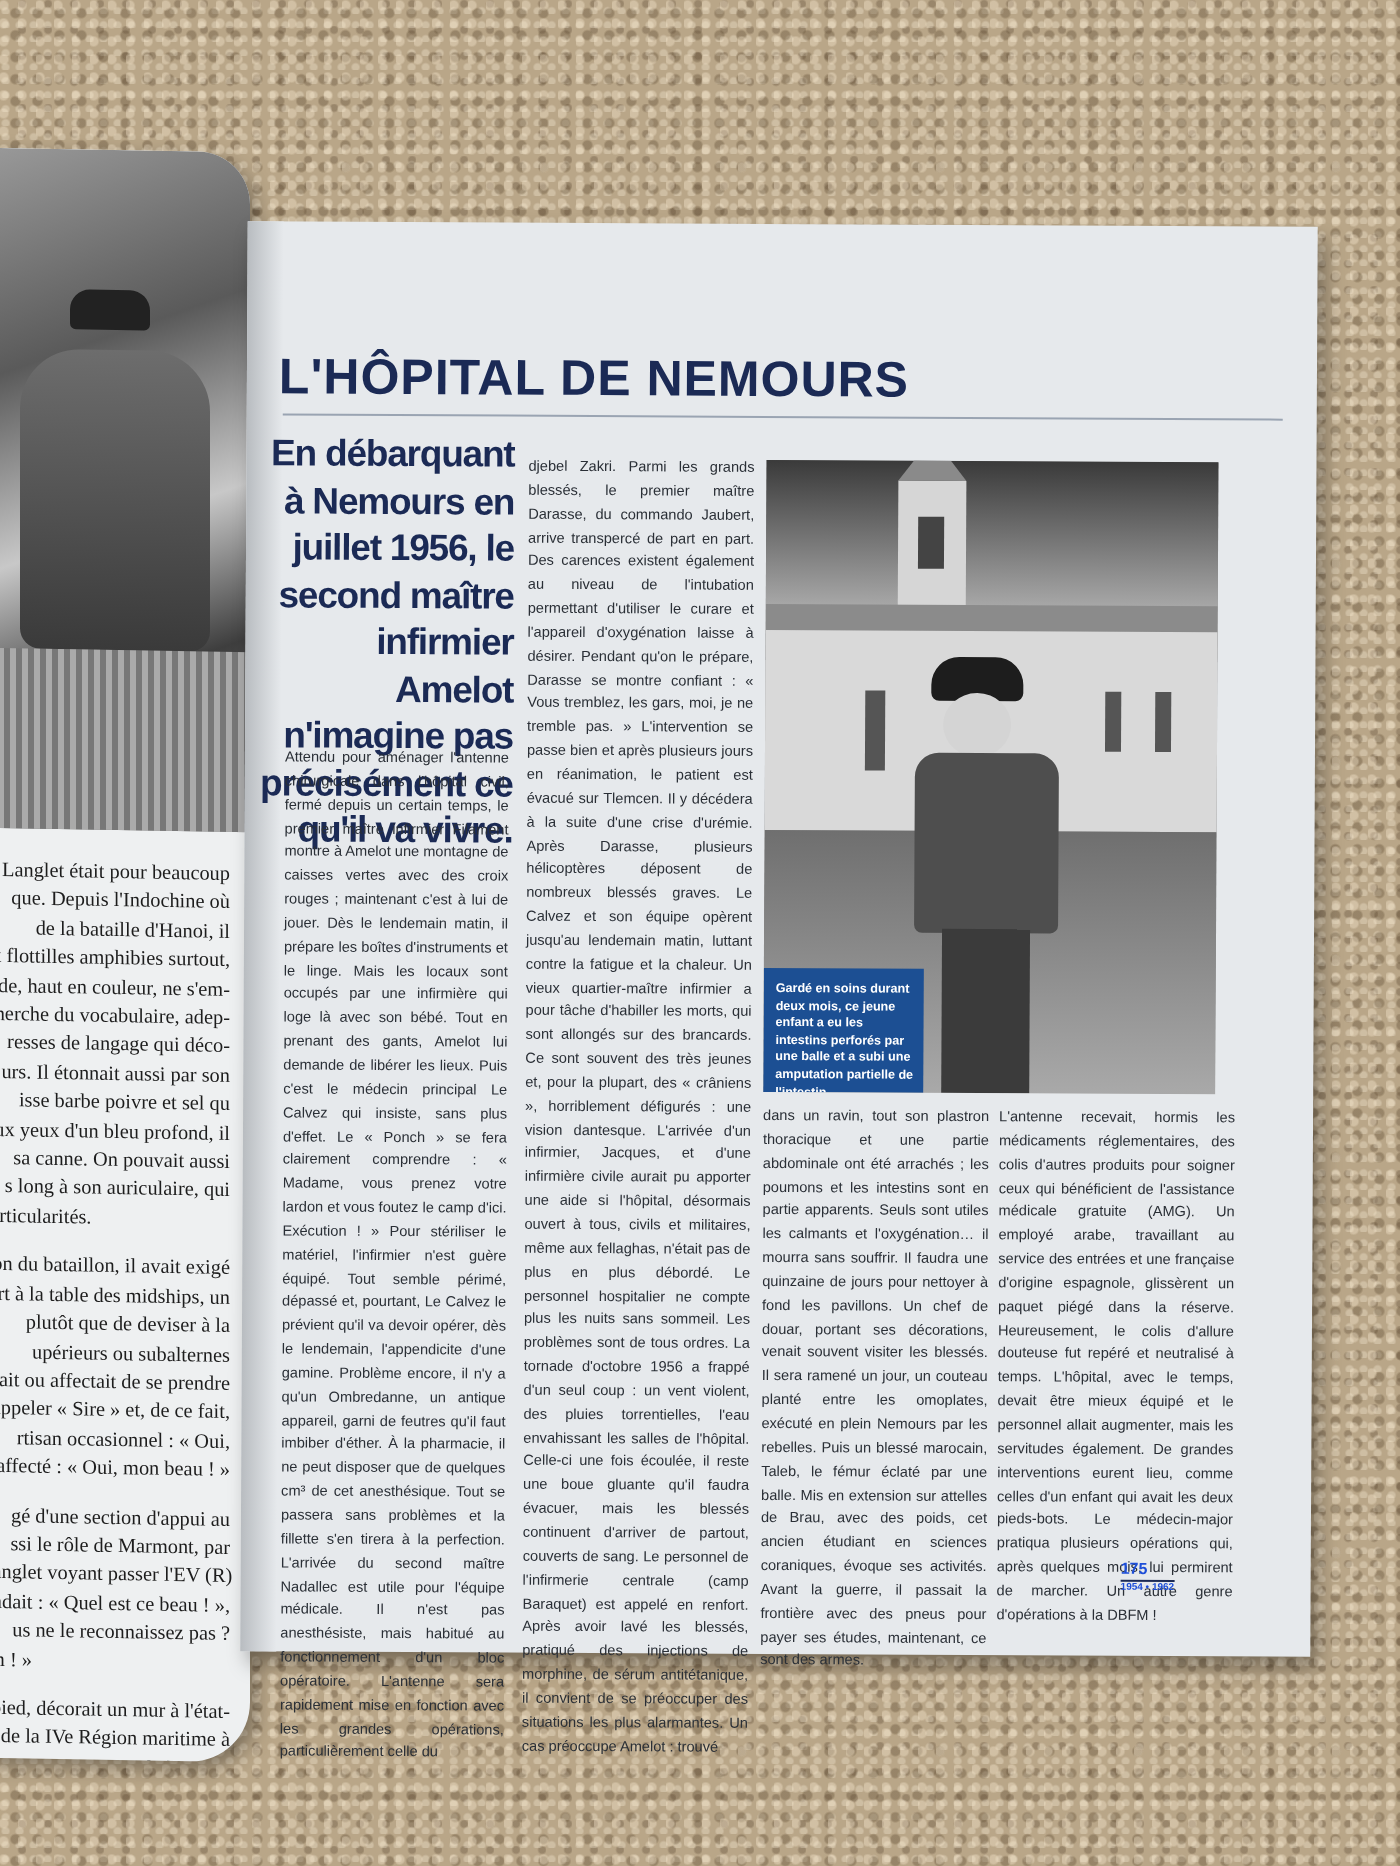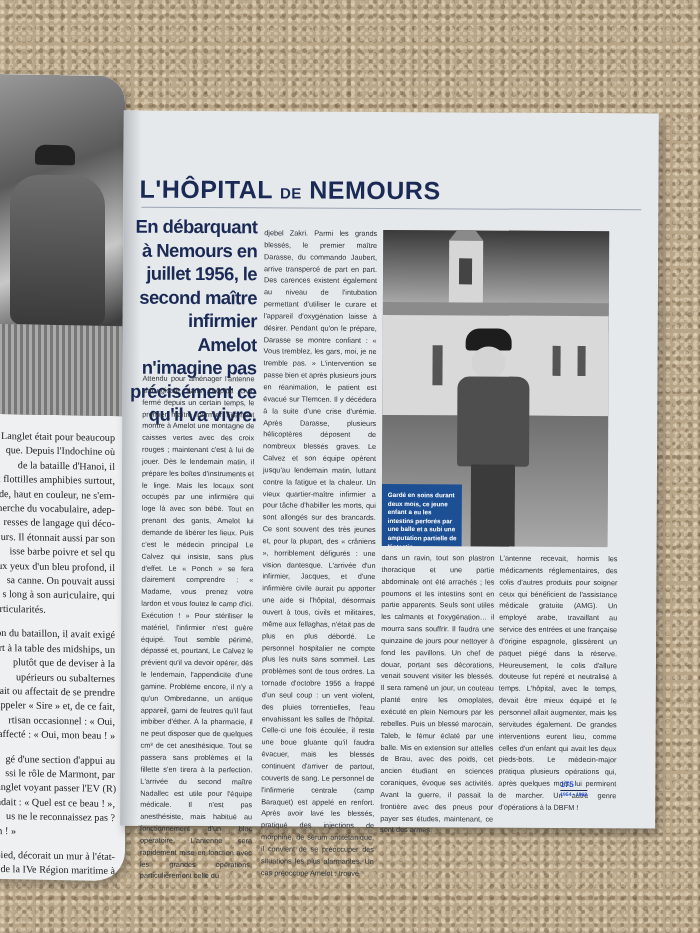--- a/index.html
+++ b/index.html
@@ -23,21 +23,21 @@
   .left-photo .rug{position:absolute;left:0;top:250px;width:135px;height:90px;background:repeating-linear-gradient(90deg,#777 0 3px,#aaa 3px 6px);}
   .left-text{position:absolute;left:0;top:355px;width:125px;font-family:"Liberation Serif",serif;font-size:10.2px;line-height:14.4px;color:#1d1d1d;}
   .left-text p{margin:0 0 10px 0;white-space:nowrap;}
   .left-text .l{display:block;text-align:right;}
 
   
   .page{position:absolute;left:122px;top:112px;width:535px;height:715px;background:#e6e9ec;
     box-shadow:4px 6px 10px rgba(0,0,0,.35);transform:rotate(.3deg);}
   .gutter{position:absolute;left:0;top:0;width:18px;height:100%;background:linear-gradient(90deg,#b8bcc0,#e6e9ec);}
   .title{position:absolute;left:16px;top:64px;font-size:25px;font-weight:bold;color:#1b2a55;letter-spacing:.5px;}
-  .title .sc{font-size:15px;}
+  .title .sc{font-size:25px;}
   .title-rule{position:absolute;left:18px;top:96px;width:500px;border-top:1px solid #9aa4b2;}
   .deck{position:absolute;left:24px;top:104px;width:108px;text-align:right;color:#1b2a55;font-weight:bold;
     font-size:18.5px;line-height:23.5px;transform:scaleX(.8);transform-origin:right top;right:auto;}
   .deck-wrap{position:absolute;left:6px;top:104px;width:128px;}
   .col{position:absolute;font-size:7.3px;line-height:11.85px;color:#2a2f36;text-align:justify;}
   .col p{margin:0;}
   .col1{left:20px;top:262px;width:112px;}
   .col2{left:141px;top:116px;width:113px;}
   .col3{left:260px;top:440px;width:113px;}
   .col4{left:378px;top:440px;width:118px;}

